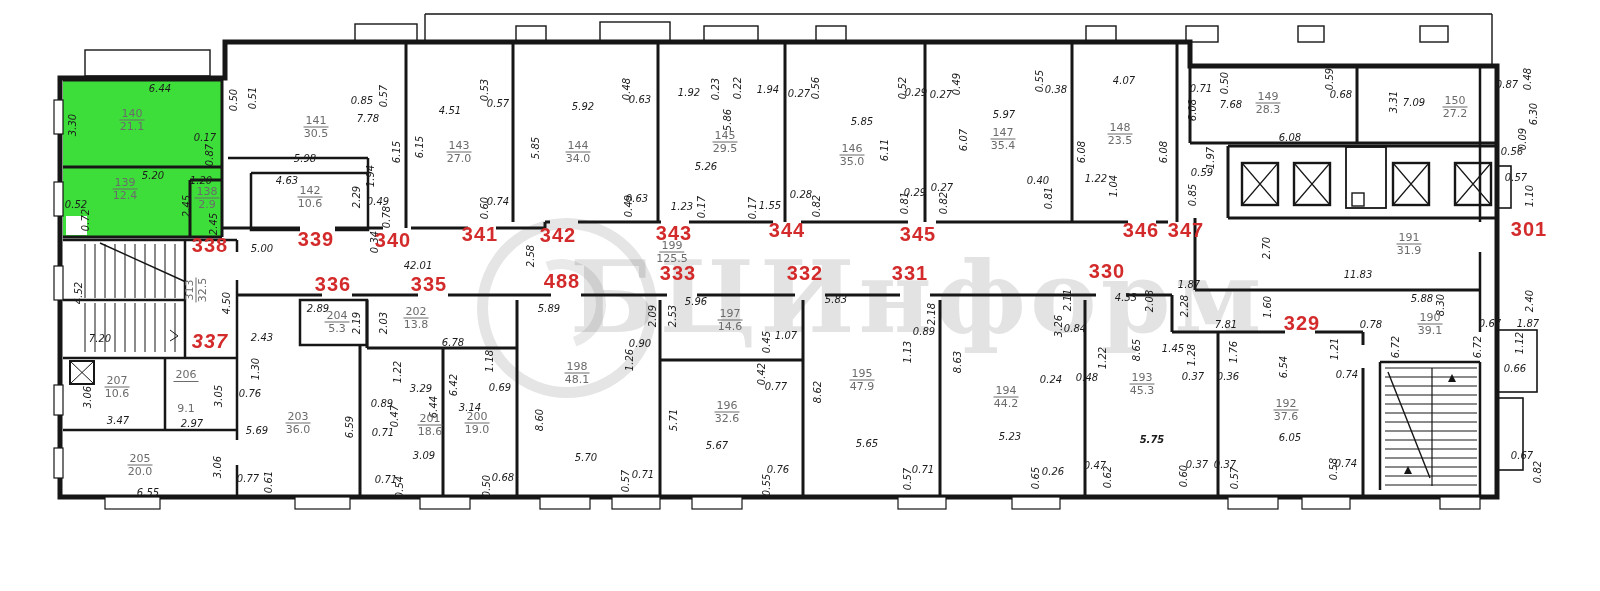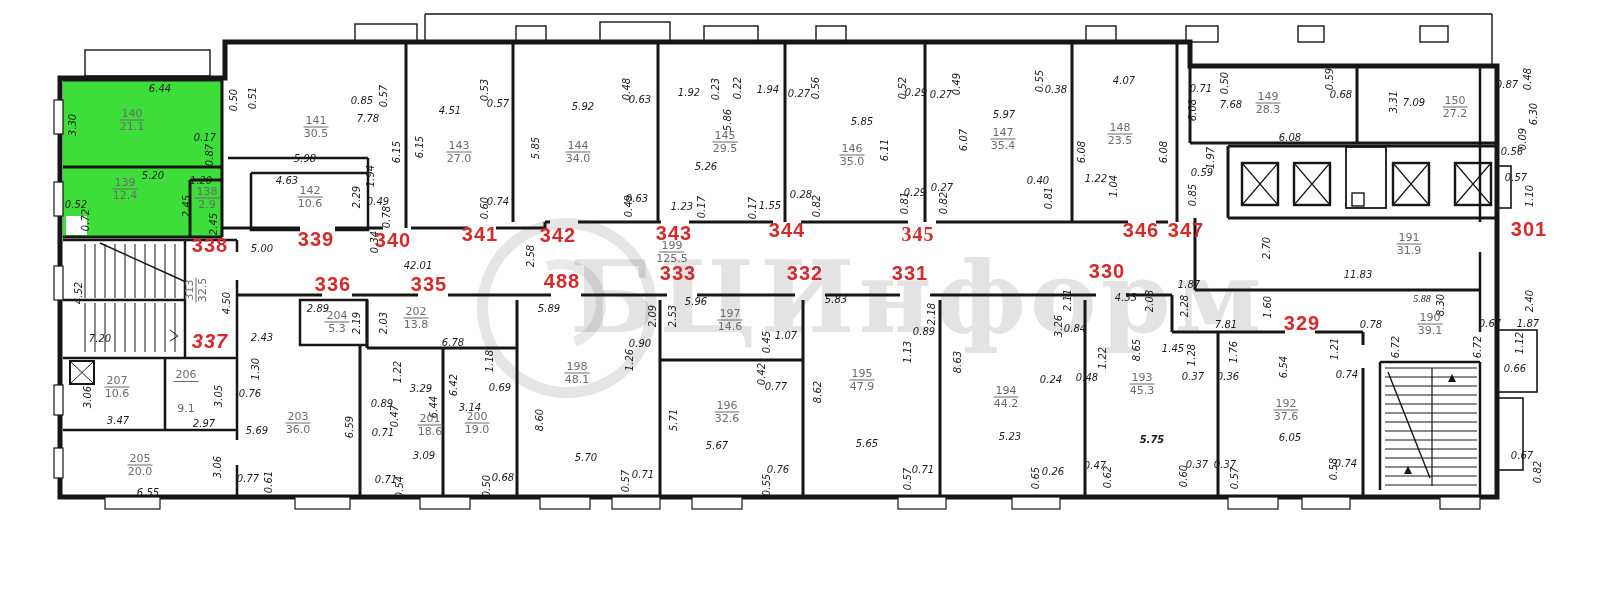--- a/index.html
+++ b/index.html
@@ -227,21 +227,21 @@
       <div class="dim r" style="left: 1529px; top: 196px;">1.10</div>
       <div class="dim r" style="left: 1266px; top: 248px;">2.70</div>
       <div class="dim" style="left: 1358px; top: 274px;">11.83</div>
       <div class="dim r" style="left: 1529px; top: 301px;">2.40</div>
       <div class="dim" style="left: 1490px; top: 323px;">0.67</div>
       <div class="dim" style="left: 1528px; top: 323px;">1.87</div>
       <div class="dim r" style="left: 1519px; top: 343px;">1.12</div>
       <div class="dim" style="left: 1515px; top: 368px;">0.66</div>
       <div class="dim" style="left: 1522px; top: 455px;">0.67</div>
       <div class="dim r" style="left: 1537px; top: 472px;">0.82</div>
-      <div class="dim" style="left: 1422px; top: 298px; font-family: Liberation Serif, serif;">5.88</div>
+      <div class="dim" style="left: 1422px; top: 298px;">5.88</div>
       <div class="dim r" style="left: 1440px; top: 305px;">8.30</div>
       <div class="dim r" style="left: 1395px; top: 347px;">6.72</div>
       <div class="dim r" style="left: 1477px; top: 347px;">6.72</div>
       <div class="dim" style="left: 1371px; top: 324px;">0.78</div>
       <div class="dim" style="left: 1347px; top: 374px;">0.74</div>
       <div class="dim r" style="left: 1334px; top: 349px;">1.21</div>
       <div class="dim" style="left: 1346px; top: 463px;">0.74</div>
       <div class="dim r" style="left: 1333px; top: 469px;">0.58</div>
       <div class="dim" style="left: 262px; top: 248px;">5.00</div>
       <div class="dim" style="left: 418px; top: 265px;">42.01</div>
@@ -252,21 +252,21 @@
       <div class="dim r" style="left: 1267px; top: 307px;">1.60</div>
       <div class="dim" style="left: 1126px; top: 297px;">4.33</div>
       <div class="dim r" style="left: 1149px; top: 301px;">2.08</div>
       <div class="dim r" style="left: 78px; top: 293px;">4.52</div>
       <div class="dim" style="left: 100px; top: 338px;">7.20</div>
       <div class="dim r" style="left: 226px; top: 303px;">4.50</div>
       <div class="dim" style="left: 262px; top: 337px;">2.43</div>
       <div class="dim r" style="left: 87px; top: 397px;">3.06</div>
       <div class="dim" style="left: 118px; top: 420px;">3.47</div>
       <div class="dim r" style="left: 218px; top: 396px;">3.05</div>
-      <div class="dim" style="left: 204px; top: 423px;">2.97</div>
+      <div class="dim" style="left: 192px; top: 423px;">2.97</div>
       <div class="dim r" style="left: 217px; top: 467px;">3.06</div>
       <div class="dim" style="left: 148px; top: 492px;">6.55</div>
       <div class="dim" style="left: 248px; top: 478px;">0.77</div>
       <div class="dim r" style="left: 268px; top: 482px;">0.61</div>
       <div class="dim r" style="left: 255px; top: 369px;">1.30</div>
       <div class="dim" style="left: 250px; top: 393px;">0.76</div>
       <div class="dim" style="left: 257px; top: 430px;">5.69</div>
       <div class="dim" style="left: 318px; top: 308px;">2.89</div>
       <div class="dim r" style="left: 356px; top: 323px;">2.19</div>
       <div class="dim r" style="left: 383px; top: 323px;">2.03</div>
@@ -466,21 +466,21 @@
         <span class="rid">192</span>
         <span class="rarea">37.6</span>
       </div>
       <div class="unit" style="left: 210px; top: 245px;">338</div>
       <div class="unit" style="left: 316px; top: 239px;">339</div>
       <div class="unit" style="left: 393px; top: 240px;">340</div>
       <div class="unit" style="left: 480px; top: 234px;">341</div>
       <div class="unit" style="left: 558px; top: 235px;">342</div>
       <div class="unit" style="left: 674px; top: 233px;">343</div>
       <div class="unit" style="left: 787px; top: 230px;">344</div>
-      <div class="unit" style="left: 918px; top: 234px; font-family: Liberation Serif, serif;">345</div>
+      <div class="unit" style="left: 918px; top: 234px;">345</div>
       <div class="unit" style="left: 1141px; top: 230px;">346</div>
       <div class="unit" style="left: 1186px; top: 230px;">347</div>
       <div class="unit" style="left: 1529px; top: 229px;">301</div>
       <div class="unit" style="left: 210px; top: 341px; font-style: italic;">337</div>
       <div class="unit" style="left: 333px; top: 284px;">336</div>
       <div class="unit" style="left: 429px; top: 284px;">335</div>
       <div class="unit" style="left: 562px; top: 281px;">488</div>
       <div class="unit" style="left: 678px; top: 273px;">333</div>
       <div class="unit" style="left: 805px; top: 273px;">332</div>
       <div class="unit" style="left: 910px; top: 273px;">331</div>

